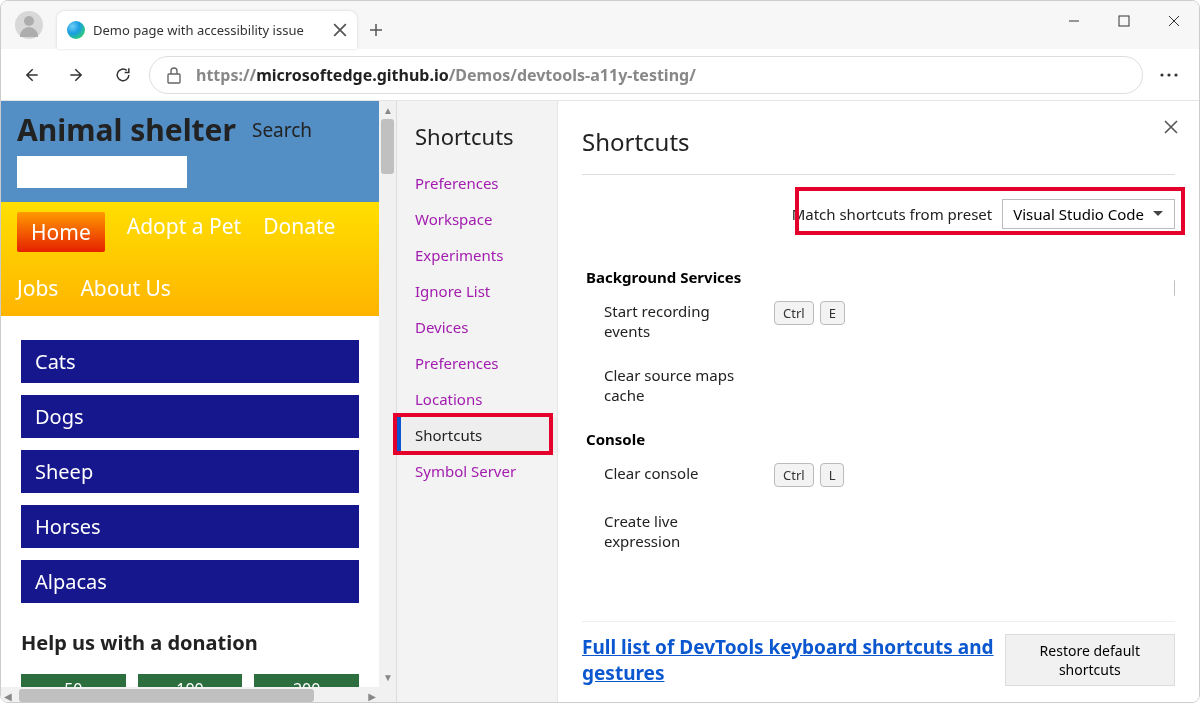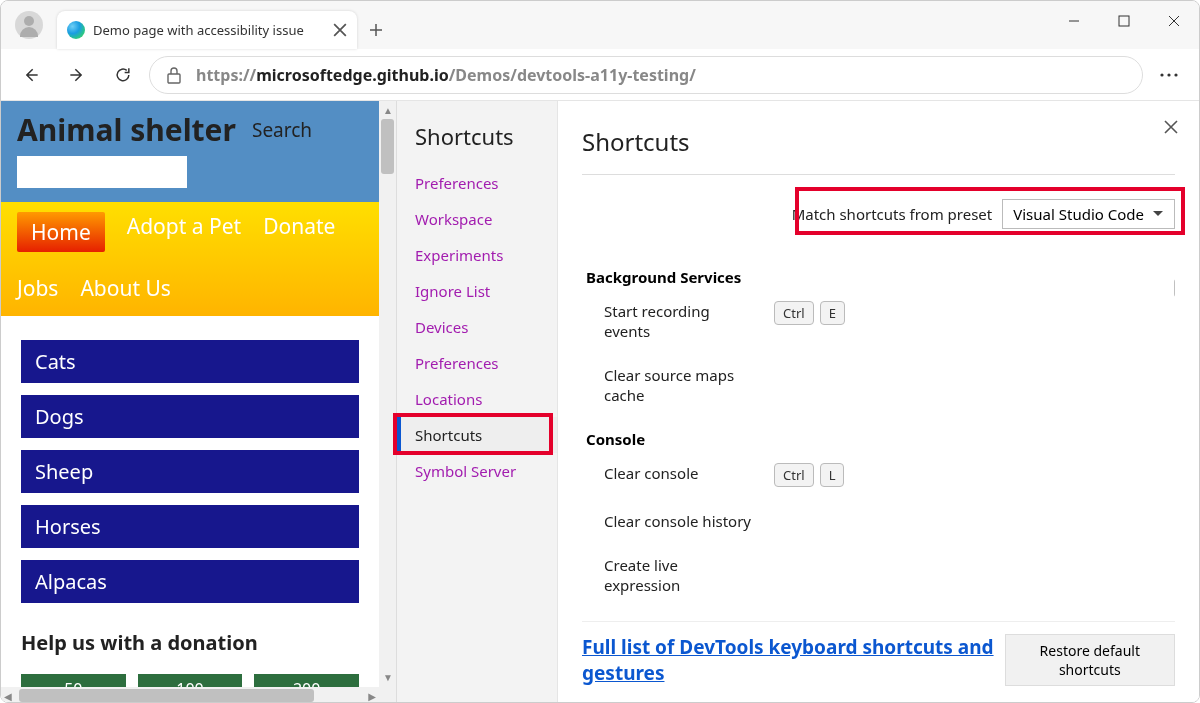--- a/index.html
+++ b/index.html
@@ -262,23 +262,20 @@
 
         <div class="sc-section-title">Console</div>
         <div class="sc-row">
           <div class="sc-label">Clear console</div>
           <div class="keys">
               <span class="key">Ctrl</span>
               <span class="key">L</span>
             </div>
         </div>
         <div class="sc-row">
-          <div class="sc-label">Clear console history</div>
-        </div>
-        <div class="sc-row">
           <div class="sc-label">Create live expression</div>
         </div>
 
         <div class="sc-scroll-v">
             <div class="thumb"></div>
           </div>
       </div>
 
       <div class="dt-footer">
         <span class="dt-link">Full list of DevTools keyboard shortcuts and gestures</span>

